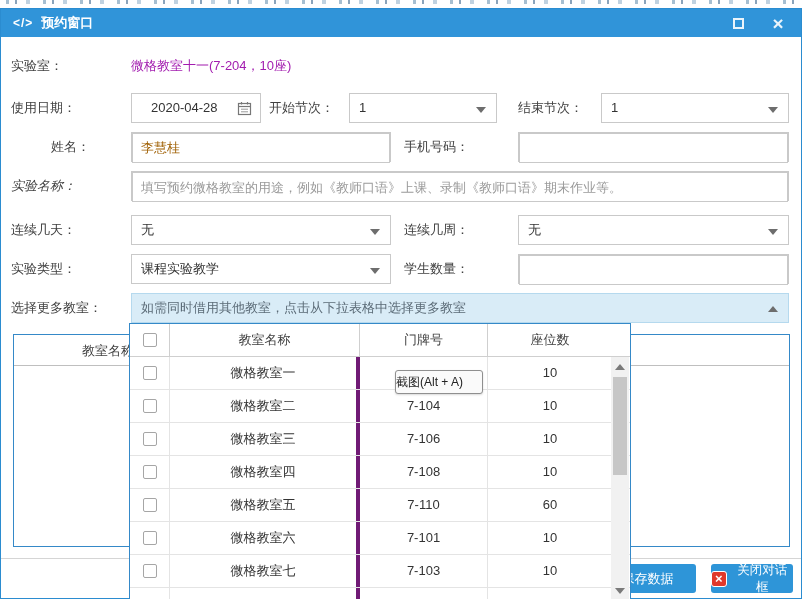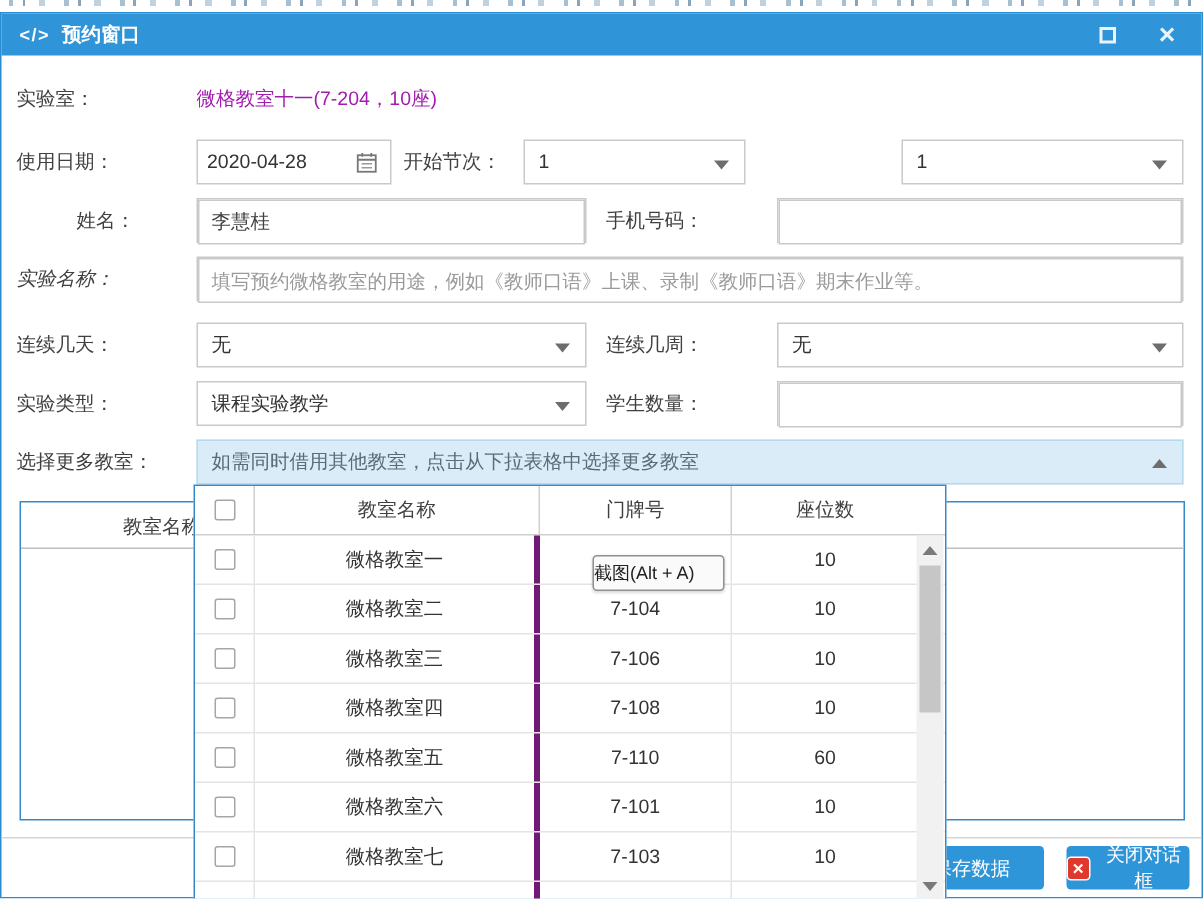--- a/index.html
+++ b/index.html
@@ -33,29 +33,29 @@
   .win-btn{ position:absolute; top:0; height:28px; width:34px; display:flex; align-items:center; justify-content:center; cursor:pointer;}
   .btn-max{ right:46px; }
   .btn-max .sq{ width:11px; height:11px; border:2px solid #eaf4fb; }
   .btn-close{ right:6px; color:#eaf4fb; font-size:19px; line-height:1; font-weight:bold;}
   
   .lbl{ position:absolute; color:#404040; line-height:30px; white-space:nowrap;}
   .val{ position:absolute; color:#a21caf; line-height:30px; white-space:nowrap;}
   .inp, .sel, .datebox, .txtinp{
     position:absolute; height:30px; background:#fff; border:1px solid #c9c9c9;
   }
-  .txtinp{ padding:0 8px; font-size:13px; color:#404040; font-family:inherit; outline:none; width:100%; }
+  .txtinp{ padding:0 8px; font-size:13px; color:#a16207; font-family:inherit; outline:none; width:100%; }
   input.txtinp::placeholder{ color:#9a9a9a; }
   .sel{ line-height:28px; padding-left:9px; color:#333; cursor:pointer;}
   .sel .arr, .bar .arr-up{
     position:absolute; right:10px; top:13px; width:0; height:0;
     border-left:5px solid transparent; border-right:5px solid transparent;
     border-top:6px solid #6d6d6d;
   }
-  .datebox{ line-height:28px; padding-left:6px; cursor:pointer;}
+  .datebox{ line-height:28px; padding-left:19px; cursor:pointer;}
   .cal-ico{ position:absolute; right:8px; top:7px; }
   .bar{
     position:absolute; left:130px; width:658px; height:30px;
     background:#d9ecf7; border:1px solid #b5d9ee; line-height:28px;
     padding-left:9px; color:#5b6b77; cursor:pointer;
   }
   .bar .arr-up{
     border-top:none; border-bottom:6px solid #6d6d6d; top:12px;
   }
   
@@ -145,20 +145,21 @@
       <line x1="10.5" y1="1" x2="10.5" y2="3.5" stroke="#777" stroke-width="1.2"></line>
       <line x1="4" y1="8.2" x2="11" y2="8.2" stroke="#999" stroke-width="1"></line>
       <line x1="4" y1="10.8" x2="11" y2="10.8" stroke="#999" stroke-width="1"></line>
     </svg>
   </div>
   <span class="lbl" style="left:268px; top:84px;">开始节次：</span>
   <div class="sel" style="left:348px; top:84px; width:148px;">
     <span>1</span>
     <span class="arr"></span>
   </div>
+  <span class="lbl" style="left:517px; top:84px;">结束节次：</span>
   <div class="sel" style="left:600px; top:84px; width:188px;">
     <span>1</span>
     <span class="arr"></span>
   </div>
 
   <span class="lbl" style="left:10px; top:123px;margin-left:40px;">姓名：</span>
   <div class="inp" style="left:130px; top:123px; width:260px;">
     <input class="txtinp" value="李慧桂" style="">
   </div>
   <span class="lbl" style="left:403px; top:123px;">手机号码：</span>

